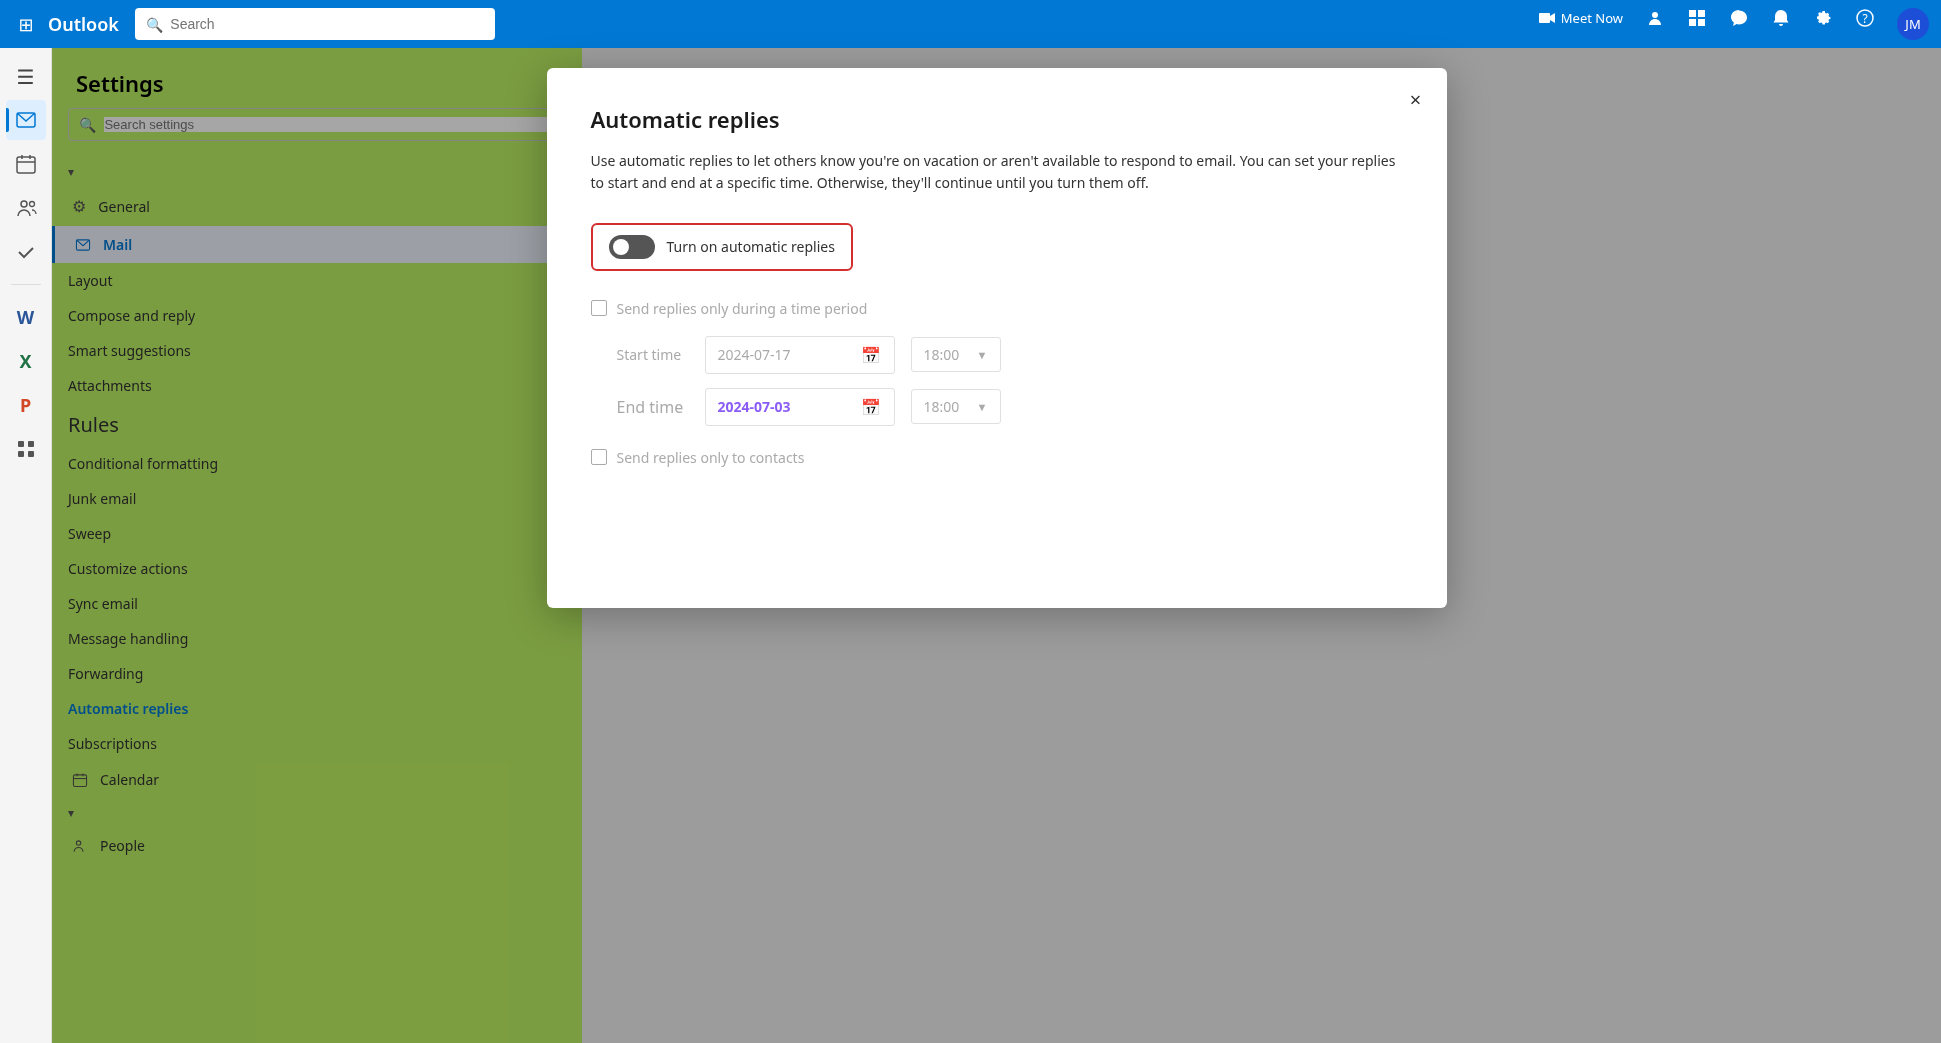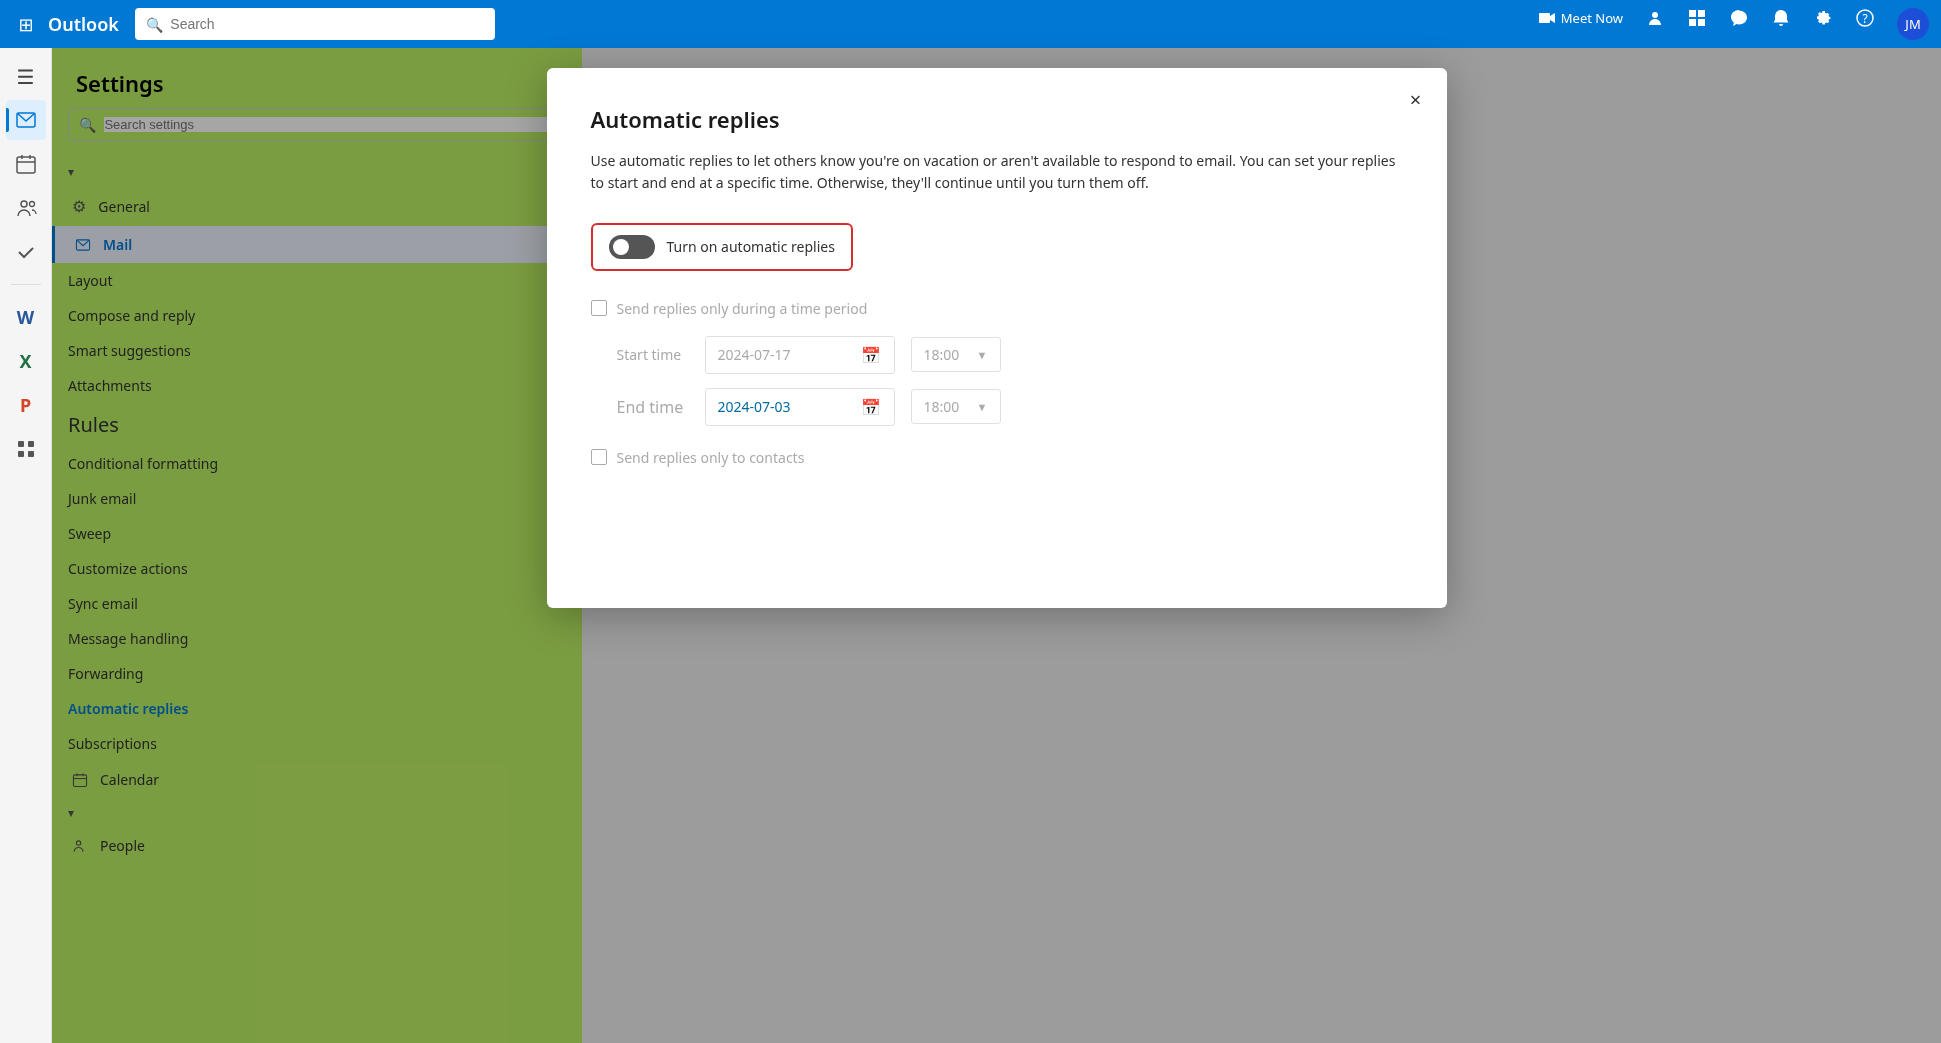--- a/index.html
+++ b/index.html
@@ -298,21 +298,21 @@
       </div>
       <div style="display:flex; align-items:center; border:1px solid #e0e0e0; border-radius:3px; padding:7px 12px; gap:8px; color:#aaa; font-size:14px; min-width:90px;">
         <span>18:00</span>
         <span style="margin-left:auto; font-size:11px;">▼</span>
       </div>
     </div>
 
     
     <div style="display:flex; align-items:center; gap:16px; margin-bottom:22px; margin-left:26px;">
       <span style="font-size:16px; color:#aaa; width:72px;">End time</span>
-      <div style="display:flex; align-items:center; border:1px solid #e0e0e0; border-radius:3px; padding:7px 12px; gap:8px; color:#0369a1; font-size:14px; min-width:190px;">
+      <div style="display:flex; align-items:center; border:1px solid #e0e0e0; border-radius:3px; padding:7px 12px; gap:8px; color:#8b5cf6; font-size:14px; min-width:190px;font-weight:bold;">
         <span>2024-07-03</span>
         <span style="margin-left:auto; font-size:16px;">📅</span>
       </div>
       <div style="display:flex; align-items:center; border:1px solid #e0e0e0; border-radius:3px; padding:7px 12px; gap:8px; color:#aaa; font-size:14px; min-width:90px;">
         <span>18:00</span>
         <span style="margin-left:auto; font-size:11px;">▼</span>
       </div>
     </div>
 
     

